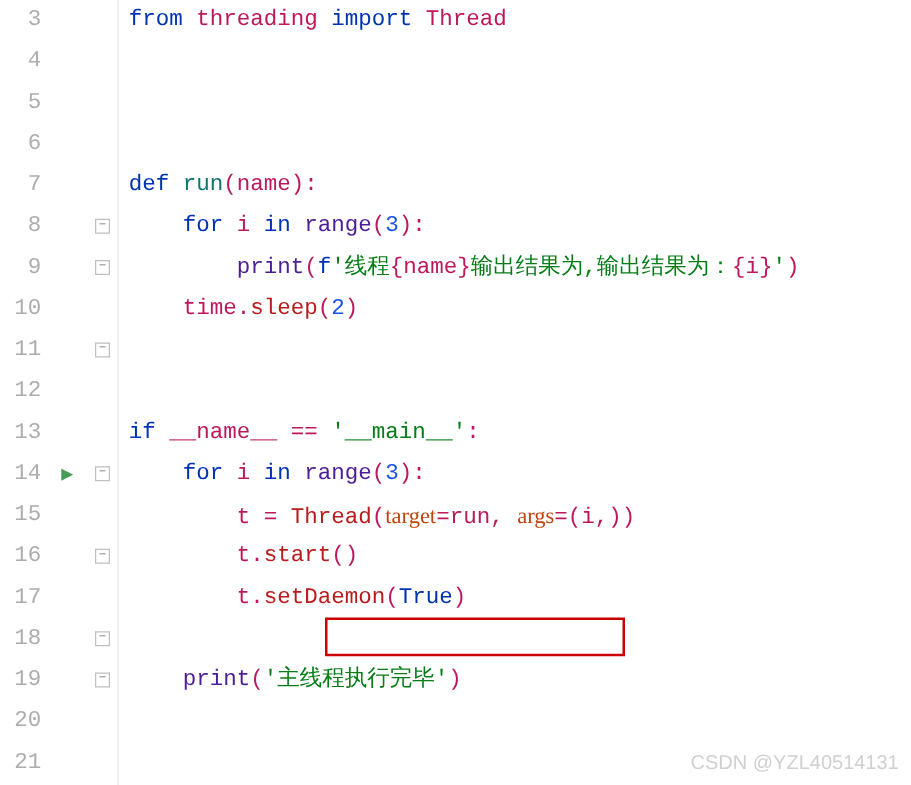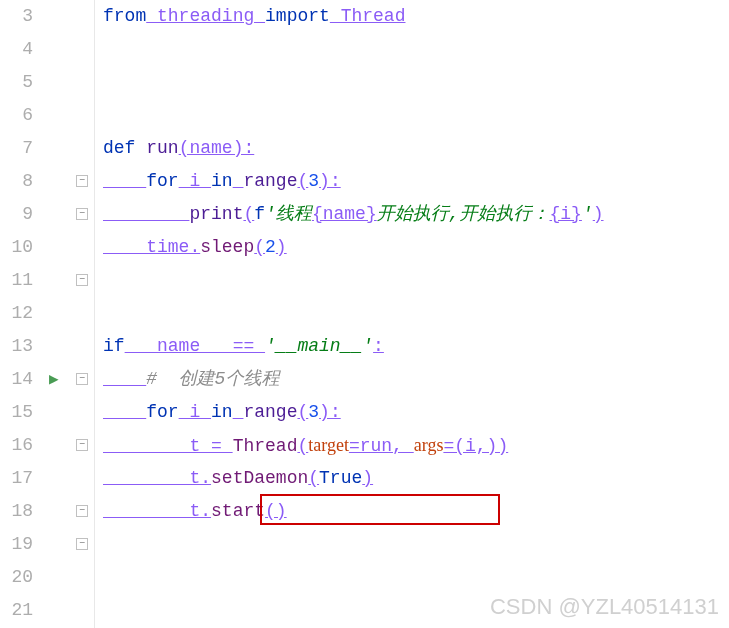--- a/index.html
+++ b/index.html
@@ -68,39 +68,39 @@
       flex: 1;
       padding-left: 8px;
       position: relative;
     }
     .code-line {
       height: 33px;
       line-height: 33px;
       white-space: pre;
     }
     .kw { color: #0033b3; }
-    .str { color: #067d17; font-style: italic; }
+    .str { color: #067d17; }
     .num { color: #1750eb; }
-    .func { color: #701a75; }
-    .fn-def { color: #4c1d95; }
+    .func { color: #b91c1c; }
+    .fn-def { color: #0f766e; }
     .comment { color: #8c8c8c; font-style: italic; }
     .param { color: #c2410c; font-family: Liberation Serif, serif; }
     .builtin { color: #4c1d95; }
-    .text { color: #8b5cf6; text-decoration: underline; }
+    .text { color: #be185d; }
     .highlight-box {
       position: absolute;
       border: 2px solid #cc0000;
       pointer-events: none;
     }
     .watermark {
       position: absolute;
       right: 10px;
       bottom: 8px;
       color: #d0d0d0;
-      font-size: 22px;
+      font-size: 16px;
       font-family: Arial, sans-serif;
       pointer-events: none;
     }
   </style>
 </head>
 <body>
 
 <div class="editor">
   <div class="gutter" id="gutter">
       <div class="gutter-line">3</div>
@@ -136,27 +136,27 @@
       <div class="fold-icon" style="top: 538px;">−</div>
     </div>
   <div class="code-area" id="codearea">
     <div class="highlight-box" id="hlbox" style="top: 494px; left: 165px; width: 240px; height: 31px;"></div>
   <div class="code-line"><span class="kw">from</span><span class="text"> threading </span><span class="kw">import</span><span class="text"> Thread</span></div>
       <div class="code-line"></div>
       <div class="code-line"></div>
       <div class="code-line"></div>
       <div class="code-line"><span class="kw">def </span><span class="fn-def">run</span><span class="text">(name):</span></div>
       <div class="code-line"><span class="text">    </span><span class="kw">for</span><span class="text"> i </span><span class="kw">in</span><span class="text"> </span><span class="builtin">range</span><span class="text">(</span><span class="num">3</span><span class="text">):</span></div>
-      <div class="code-line"><span class="text">        </span><span class="builtin">print</span><span class="text">(</span><span class="kw">f</span><span class="str">'线程</span><span class="text">{name}</span><span class="str">开始执行,开始执行：</span><span class="text">{i}</span><span class="str">'</span><span class="text">)</span></div>
+      <div class="code-line"><span class="text">        </span><span class="builtin">print</span><span class="text">(</span><span class="kw">f</span><span class="str">'线程</span><span class="text">{name}</span><span class="str">输出结果为,输出结果为：</span><span class="text">{i}</span><span class="str">'</span><span class="text">)</span></div>
       <div class="code-line"><span class="text">    time.</span><span class="func">sleep</span><span class="text">(</span><span class="num">2</span><span class="text">)</span></div>
       <div class="code-line"></div>
       <div class="code-line"></div>
       <div class="code-line"><span class="kw">if</span><span class="text"> __name__ == </span><span class="str">'__main__'</span><span class="text">:</span></div>
-      <div class="code-line"><span class="text">    </span><span class="comment">#  创建5个线程</span></div>
       <div class="code-line"><span class="text">    </span><span class="kw">for</span><span class="text"> i </span><span class="kw">in</span><span class="text"> </span><span class="builtin">range</span><span class="text">(</span><span class="num">3</span><span class="text">):</span></div>
       <div class="code-line"><span class="text">        t = </span><span class="func">Thread</span><span class="text">(</span><span class="param">target</span><span class="text">=run, </span><span class="param">args</span><span class="text">=(i,))</span></div>
+      <div class="code-line"><span class="text">        t.</span><span class="func">start</span><span class="text">()</span></div>
       <div class="code-line"><span class="text">        t.</span><span class="func">setDaemon</span><span class="text">(</span><span class="kw">True</span><span class="text">)</span></div>
-      <div class="code-line"><span class="text">        t.</span><span class="func">start</span><span class="text">()</span></div>
       <div class="code-line"></div>
+      <div class="code-line"><span class="text">    </span><span class="builtin">print</span><span class="text">(</span><span class="str">'主线程执行完毕'</span><span class="text">)</span></div>
     </div>
 </div>
 
 <div class="watermark">CSDN @YZL40514131</div>
 
 </body></html>

